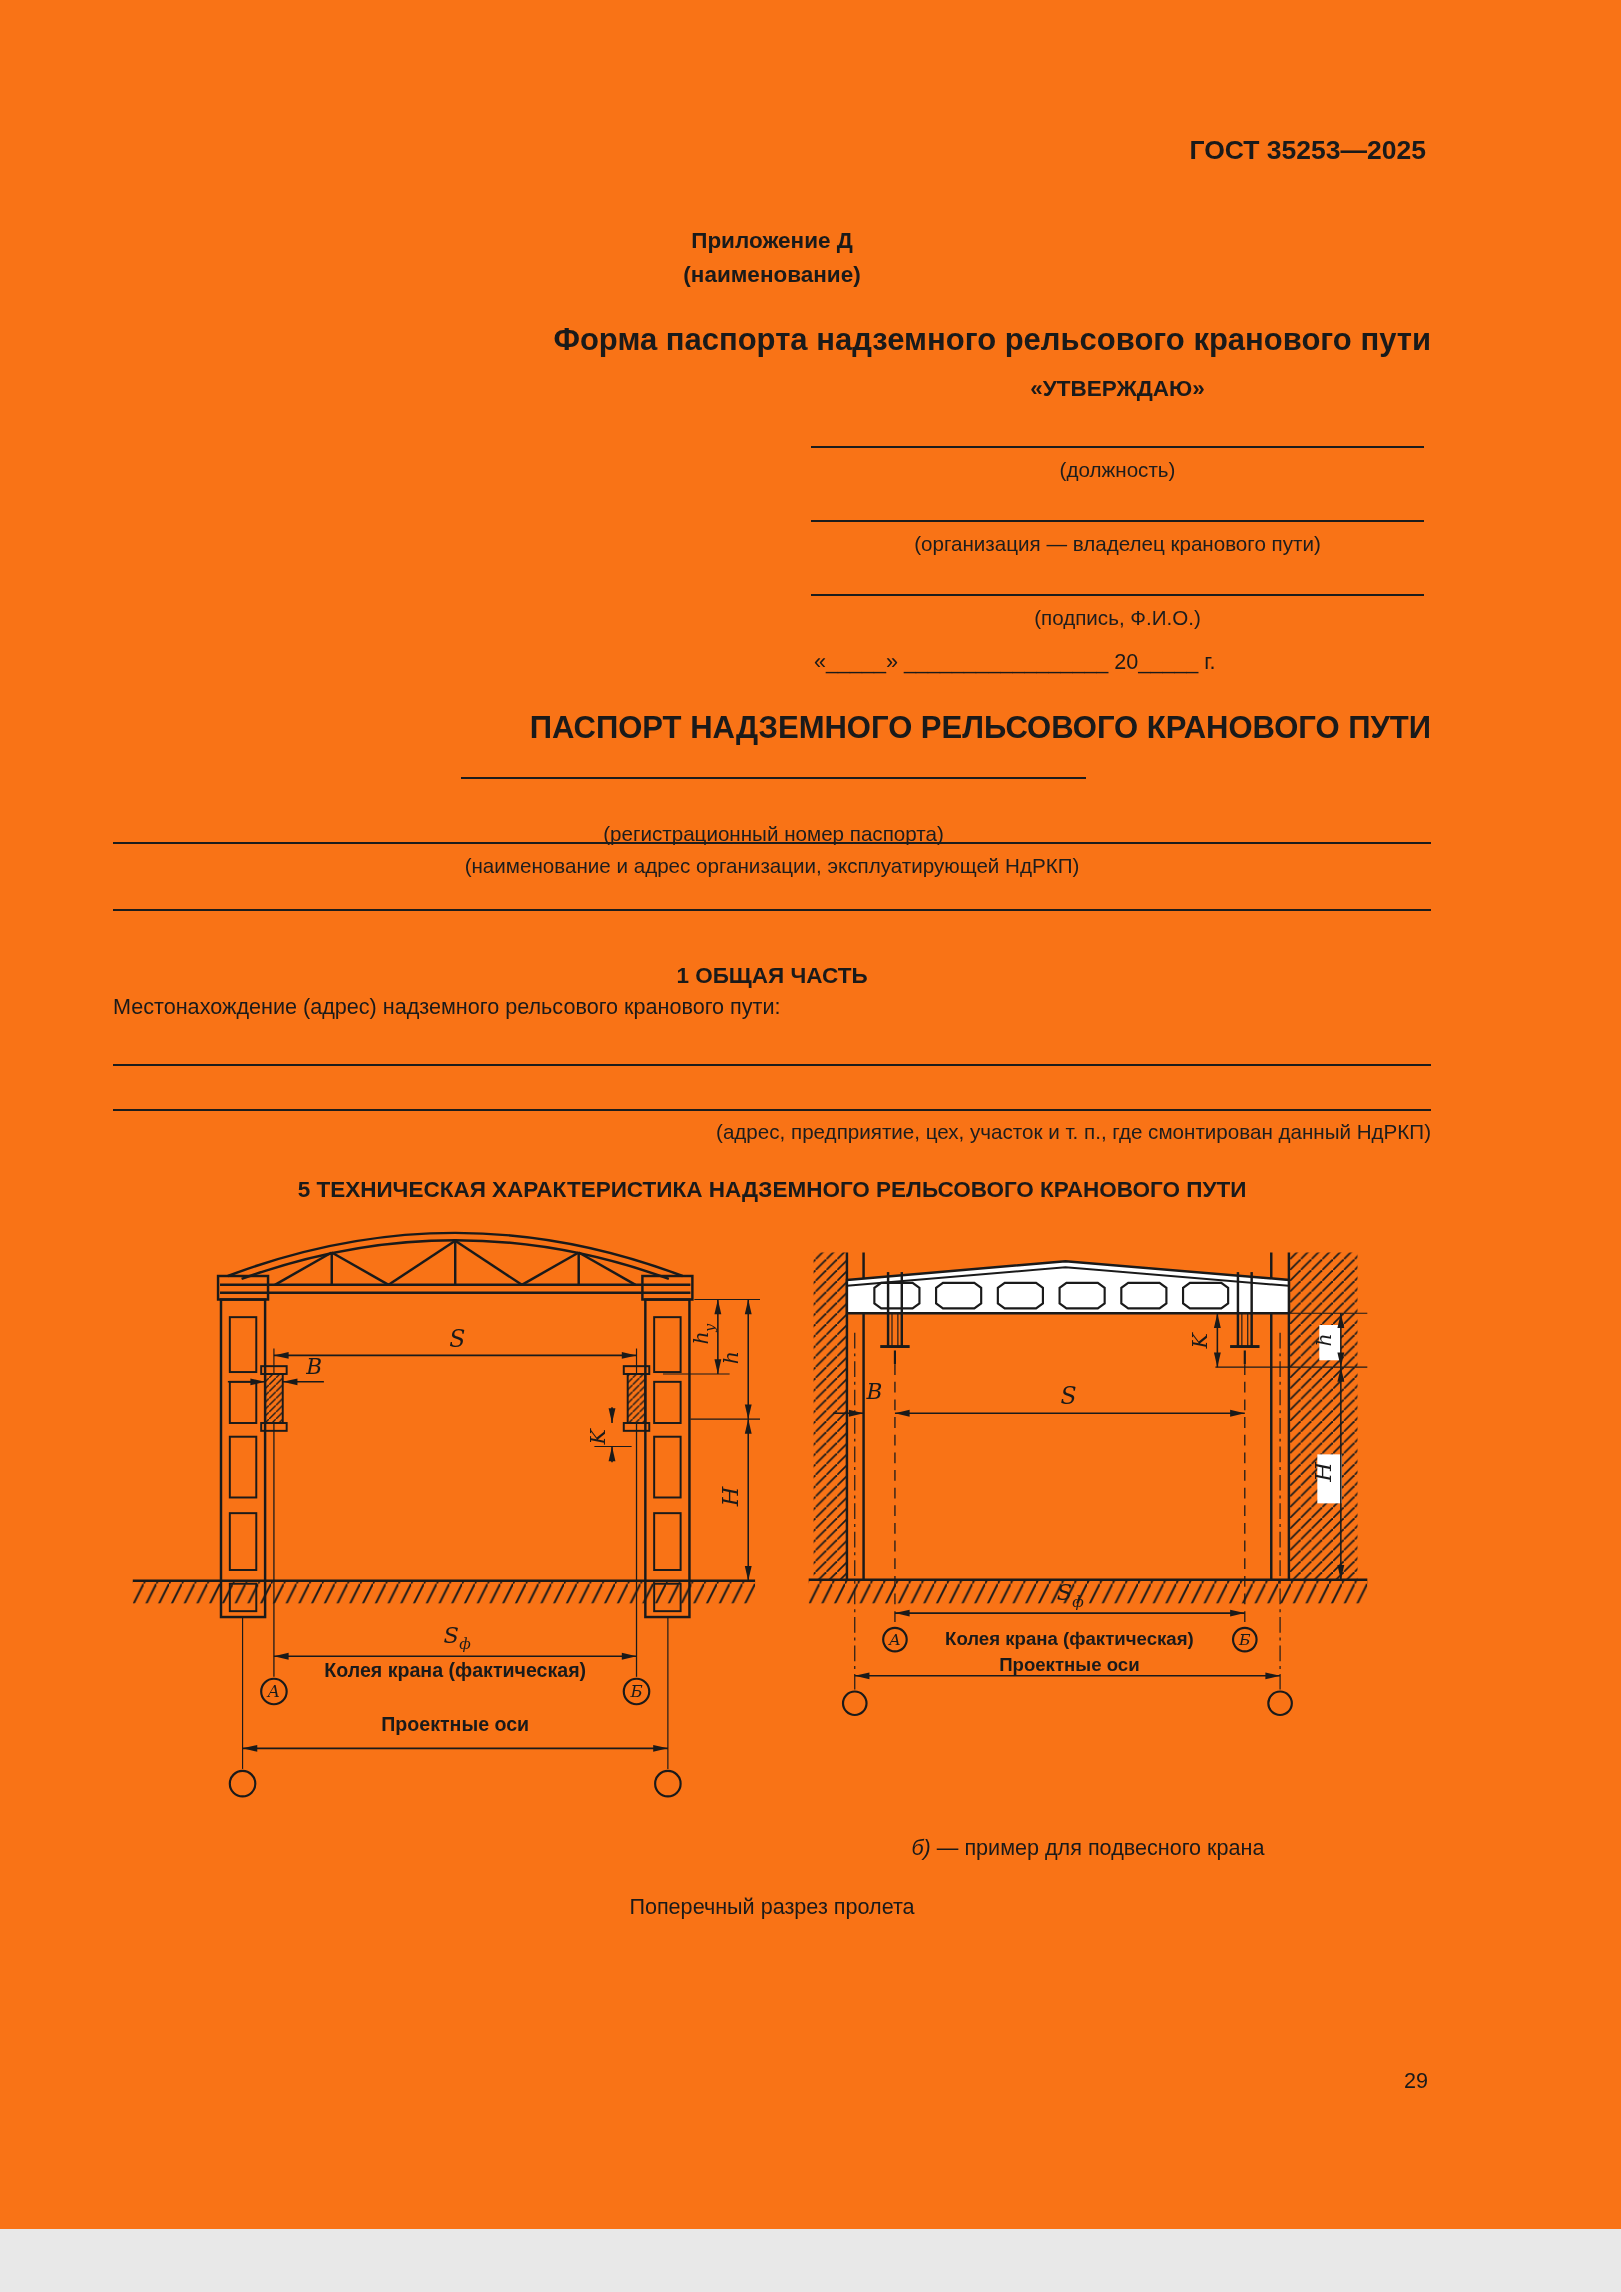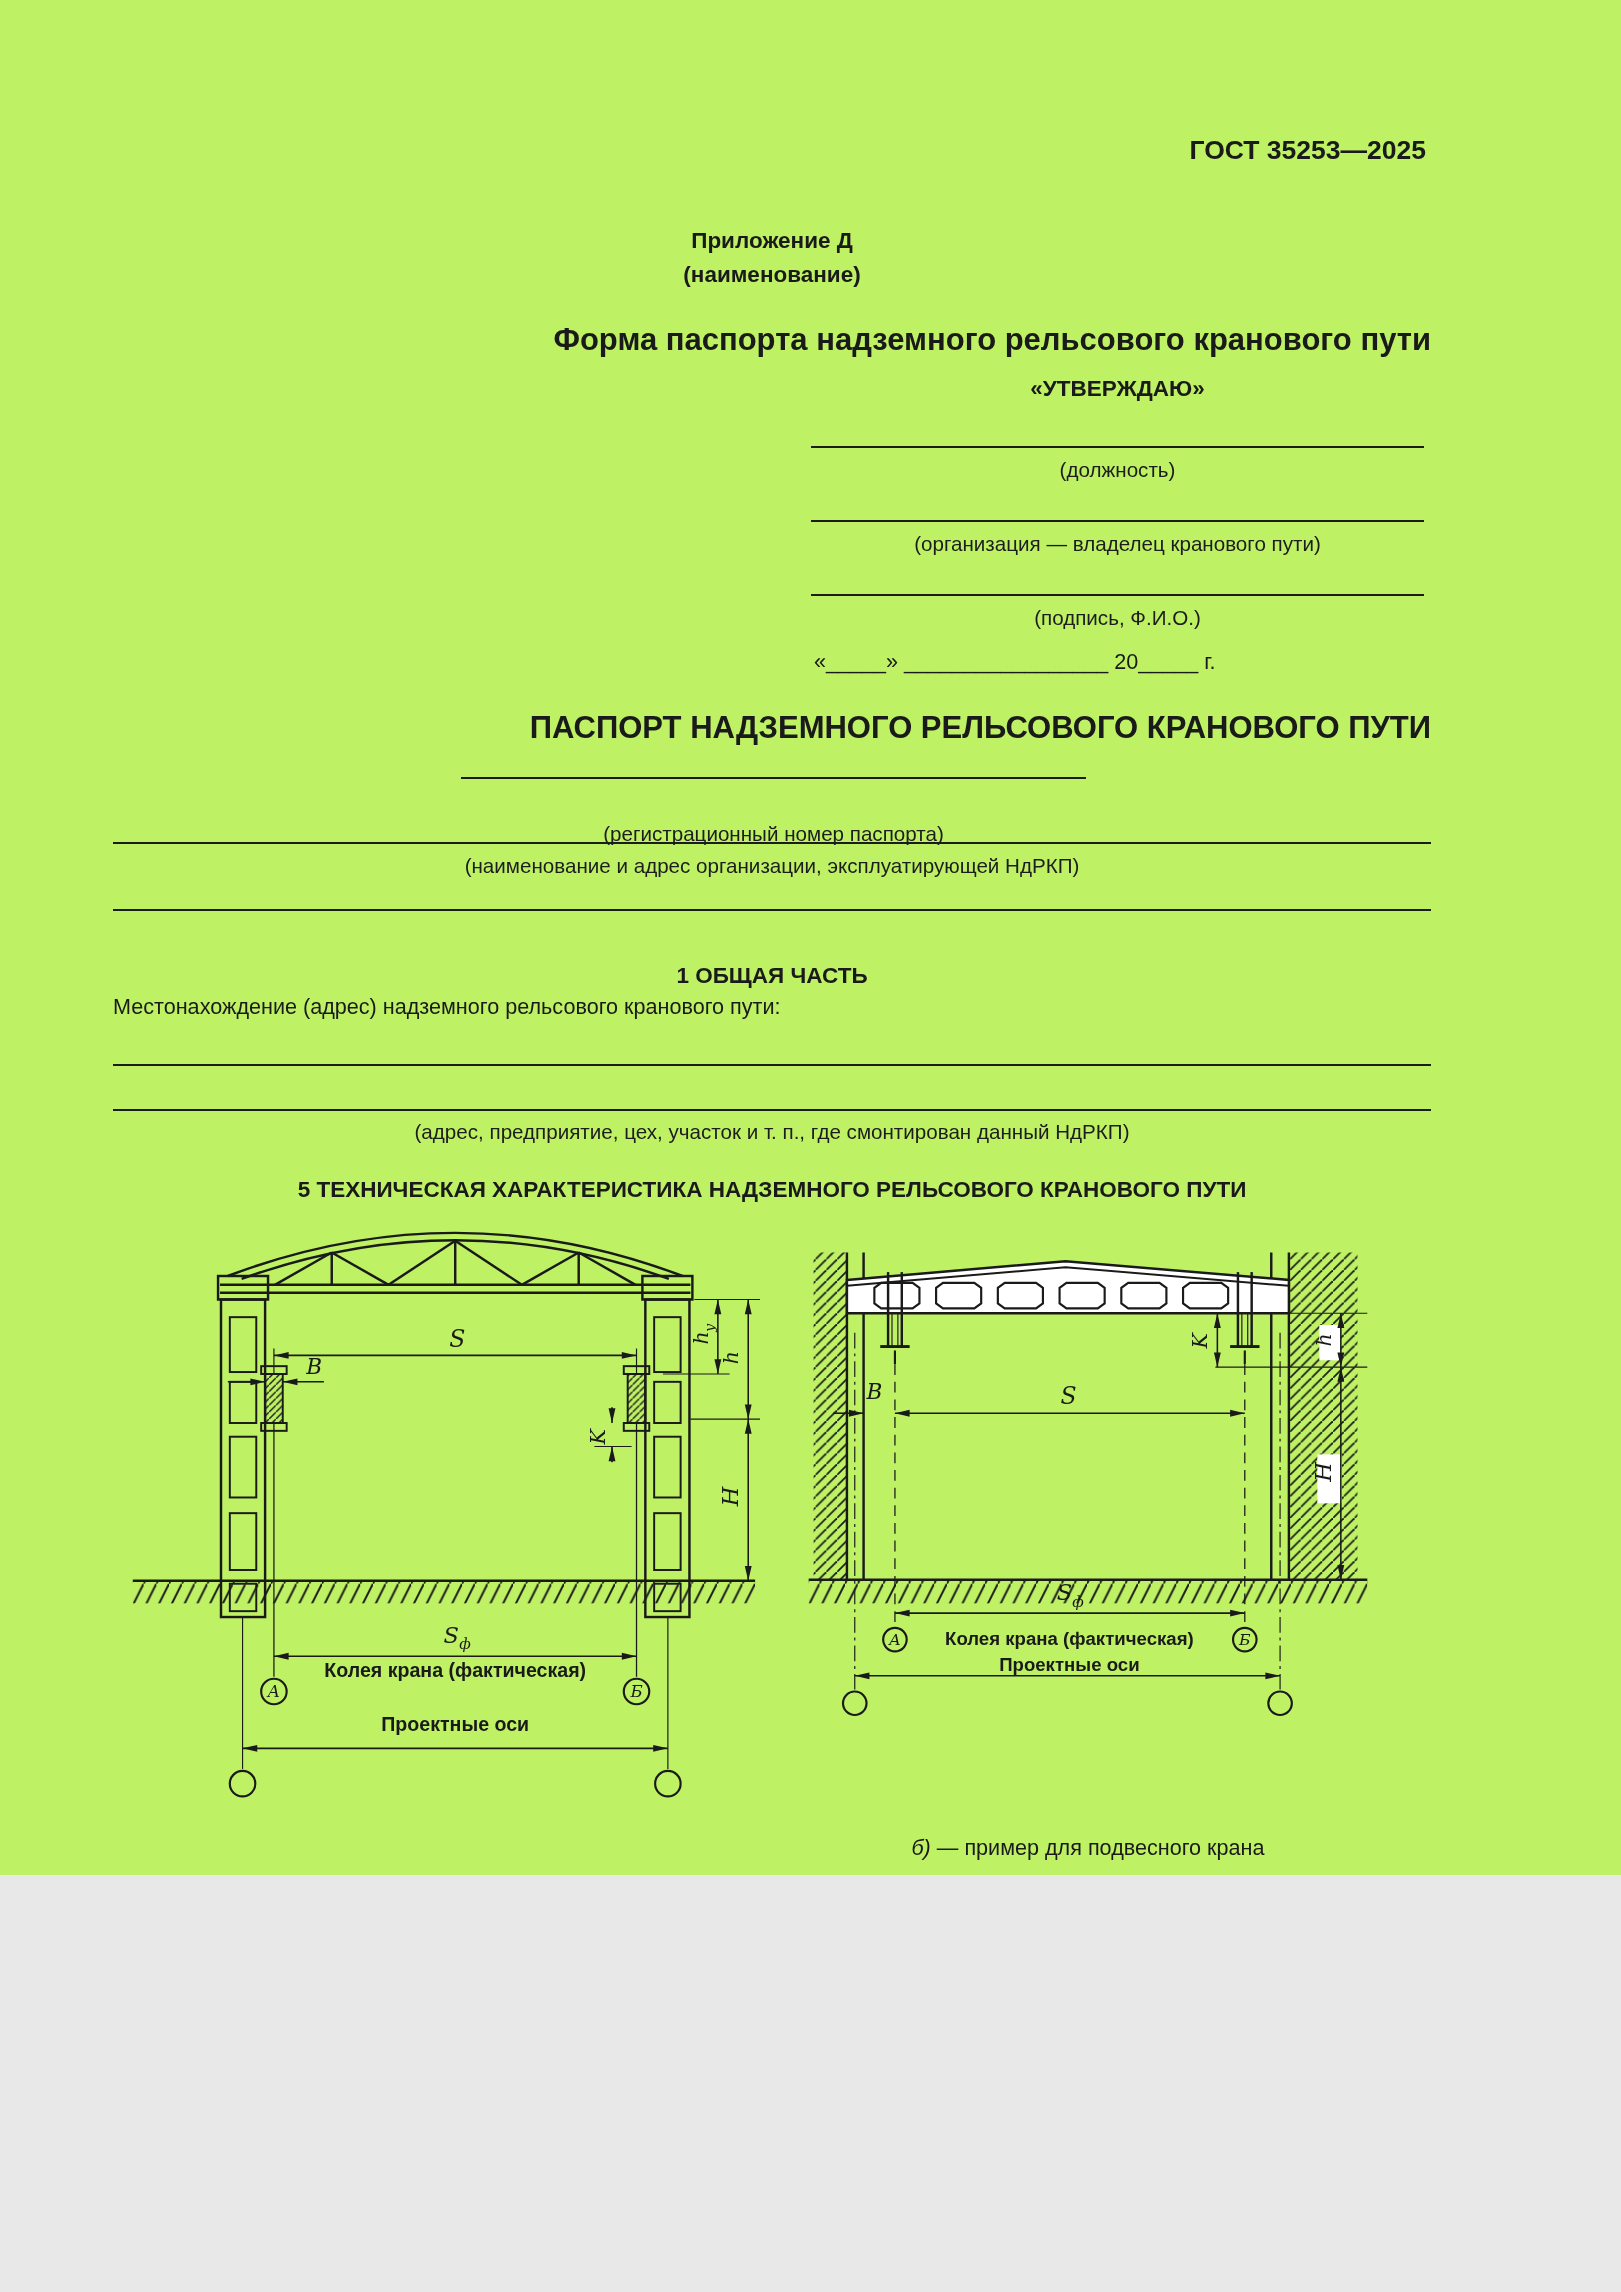--- a/index.html
+++ b/index.html
@@ -1,16 +1,16 @@
 <!DOCTYPE html>
 <html><head>
 <meta charset="utf-8">
 <style>
   html,body{margin:0;padding:0;background:#e8e8e8;}
-  .page{position:relative;width:1621px;height:1875px;background:#bef264;
+  .page{position:relative;width:1621px;height:2229px;background:#f97316;
         font-family:"Liberation Sans",sans-serif;color:#1a1a1a;overflow:hidden;}
   .abs{position:absolute;}
   .c{text-align:center;}
   .b{font-weight:bold;}
   .t22{font-size:21.6px;line-height:1.25;}
   .t23{font-size:22.5px;line-height:1.25;}
   .t24{font-size:31px;line-height:1.25;text-align:right;}
   .t27{font-size:26.5px;line-height:1.2;}
   .hint{font-size:20.6px;color:#1d1d1d;}
   .rule{border-top:2.9px solid #1c1c1c;height:0;}
@@ -48,21 +48,21 @@
   <div class="abs c hint" style="top:822px;left:461px;width:625px;">(регистрационный номер паспорта)</div>
 
   <div class="abs rule" style="top:842px;left:113px;width:1318px;"></div>
   <div class="abs c hint" style="top:854px;left:113px;width:1318px;">(наименование и адрес организации, эксплуатирующей НдРКП)</div>
   <div class="abs rule" style="top:909px;left:113px;width:1318px;"></div>
 
   <div class="abs c b t23" style="top:962px;left:113px;width:1318px;">1 ОБЩАЯ ЧАСТЬ</div>
   <div class="abs t22" style="top:994px;left:113px;">Местонахождение (адрес) надземного рельсового кранового пути:</div>
   <div class="abs rule" style="top:1064px;left:113px;width:1318px;"></div>
   <div class="abs rule" style="top:1109px;left:113px;width:1318px;"></div>
-  <div class="abs c hint" style="top:1120px;left:113px;width:1318px;">(адрес, предприятие, цех, участок и т. п., где смонтирован данный НдРКП)</div>
+  <div class="abs c hint" style="top:1120px;left:113px;width:1318px;text-align:right;">(адрес, предприятие, цех, участок и т. п., где смонтирован данный НдРКП)</div>
 
   <div class="abs c b t23" style="top:1176px;left:113px;width:1318px;">5 ТЕХНИЧЕСКАЯ ХАРАКТЕРИСТИКА НАДЗЕМНОГО РЕЛЬСОВОГО КРАНОВОГО ПУТИ</div>
 
   <svg class="abs" style="top:1227px;left:118px;" width="647" height="588" viewBox="0 0 660 600">
     <defs>
       <marker id="arA" markerUnits="userSpaceOnUse" markerWidth="16" markerHeight="8" refX="15.5" refY="4" orient="auto-start-reverse">
         <path d="M0.5,0.5 L15.5,4 L0.5,7.5 Z" fill="#1a1a1a"></path>
       </marker>
       <pattern id="ghA" patternUnits="userSpaceOnUse" width="13" height="26">
         <line x1="13" y1="0" x2="0" y2="26" stroke="#1a1a1a" stroke-width="2"></line>

